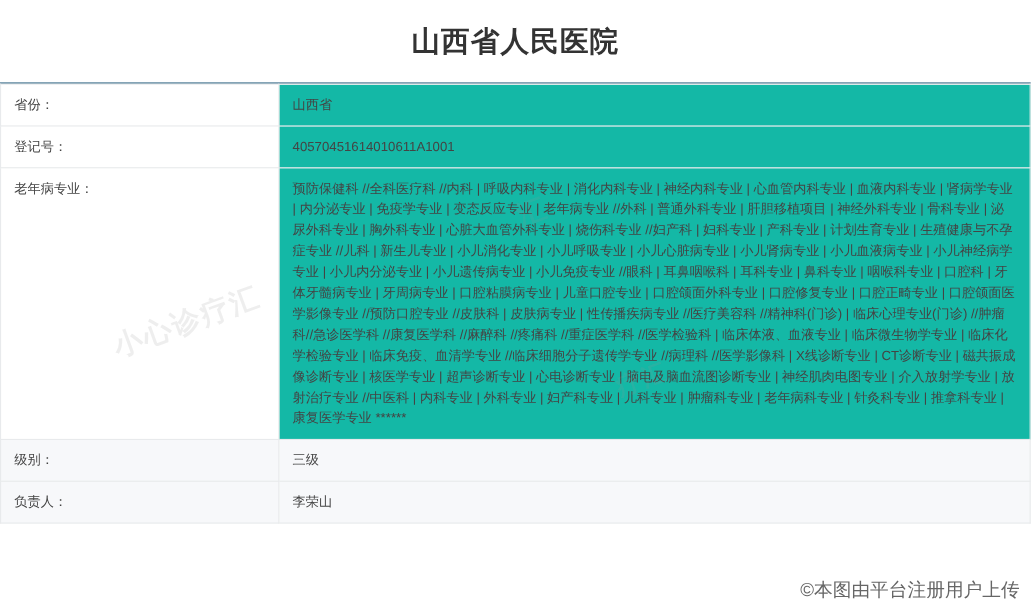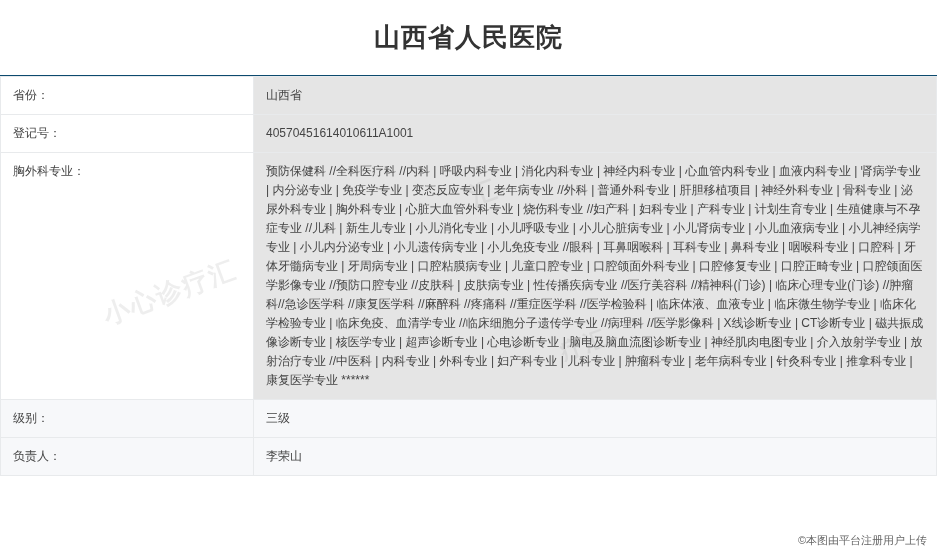--- a/index.html
+++ b/index.html
@@ -51,21 +51,21 @@
   }
   td.label {
     width: 228px;
     background: #ffffff;
     font-size: 12.5px;
     color: #333333;
     white-space: nowrap;
     margin-top: 44px;
   }
   td.value {
-    background: #e5e5e5;
+    background: #14b8a6;
     color: #444444;
     word-break: break-all;
   }
   tr.alt td {
     background: #f7f8fa;
   }
   .value-dept {
     line-height: 19.5px;
     font-size: 12px;
     color: #555555;
@@ -89,21 +89,21 @@
     transform: rotate(-20deg);
     white-space: nowrap;
   }
   .wm1 { left: 470px; top: 175px; }
   .wm2 { left: 100px; top: 275px; }
   .wm3 { left: 560px; top: 330px; font-size: 22px;}
   .footer-note {
     position: absolute;
     right: 8px;
     bottom: 4px;
-    font-size: 11px;
+    font-size: 17px;
     color: #666666;
     background: rgba(255,255,255,0.7);
     padding: 1px 2px;
   }
 </style>
 </head>
 <body>
 
 <div class="page">
 
@@ -115,21 +115,21 @@
     <tbody>
       <tr>
         <td class="label">省份：</td>
         <td class="value">山西省</td>
       </tr>
       <tr>
         <td class="label">登记号：</td>
         <td class="value">40570451614010611A1001</td>
       </tr>
       <tr>
-        <td class="label">胸外科专业：</td>
+        <td class="label">老年病专业：</td>
         <td class="value value-dept">预防保健科 //全科医疗科 //内科 | 呼吸内科专业 | 消化内科专业 | 神经内科专业 | 心血管内科专业 | 血液内科专业 | 肾病学专业 | 内分泌专业 | 免疫学专业 | 变态反应专业 | 老年病专业 //外科 | 普通外科专业 | 肝胆移植项目 | 神经外科专业 | 骨科专业 | 泌尿外科专业 | 胸外科专业 | 心脏大血管外科专业 | 烧伤科专业 //妇产科 | 妇科专业 | 产科专业 | 计划生育专业 | 生殖健康与不孕症专业 //儿科 | 新生儿专业 | 小儿消化专业 | 小儿呼吸专业 | 小儿心脏病专业 | 小儿肾病专业 | 小儿血液病专业 | 小儿神经病学专业 | 小儿内分泌专业 | 小儿遗传病专业 | 小儿免疫专业 //眼科 | 耳鼻咽喉科 | 耳科专业 | 鼻科专业 | 咽喉科专业 | 口腔科 | 牙体牙髓病专业 | 牙周病专业 | 口腔粘膜病专业 | 儿童口腔专业 | 口腔颌面外科专业 | 口腔修复专业 | 口腔正畸专业 | 口腔颌面医学影像专业 //预防口腔专业 //皮肤科 | 皮肤病专业 | 性传播疾病专业 //医疗美容科 //精神科(门诊) | 临床心理专业(门诊) //肿瘤科//急诊医学科 //康复医学科 //麻醉科 //疼痛科 //重症医学科 //医学检验科 | 临床体液、血液专业 | 临床微生物学专业 | 临床化学检验专业 | 临床免疫、血清学专业 //临床细胞分子遗传学专业 //病理科 //医学影像科 | X线诊断专业 | CT诊断专业 | 磁共振成像诊断专业 | 核医学专业 | 超声诊断专业 | 心电诊断专业 | 脑电及脑血流图诊断专业 | 神经肌肉电图专业 | 介入放射学专业 | 放射治疗专业 //中医科 | 内科专业 | 外科专业 | 妇产科专业 | 儿科专业 | 肿瘤科专业 | 老年病科专业 | 针灸科专业 | 推拿科专业 | 康复医学专业 ******</td>
       </tr>
       <tr class="alt">
         <td class="label">级别：</td>
         <td class="value">三级</td>
       </tr>
       <tr class="alt">
         <td class="label">负责人：</td>
         <td class="value">李荣山</td>
       </tr>

